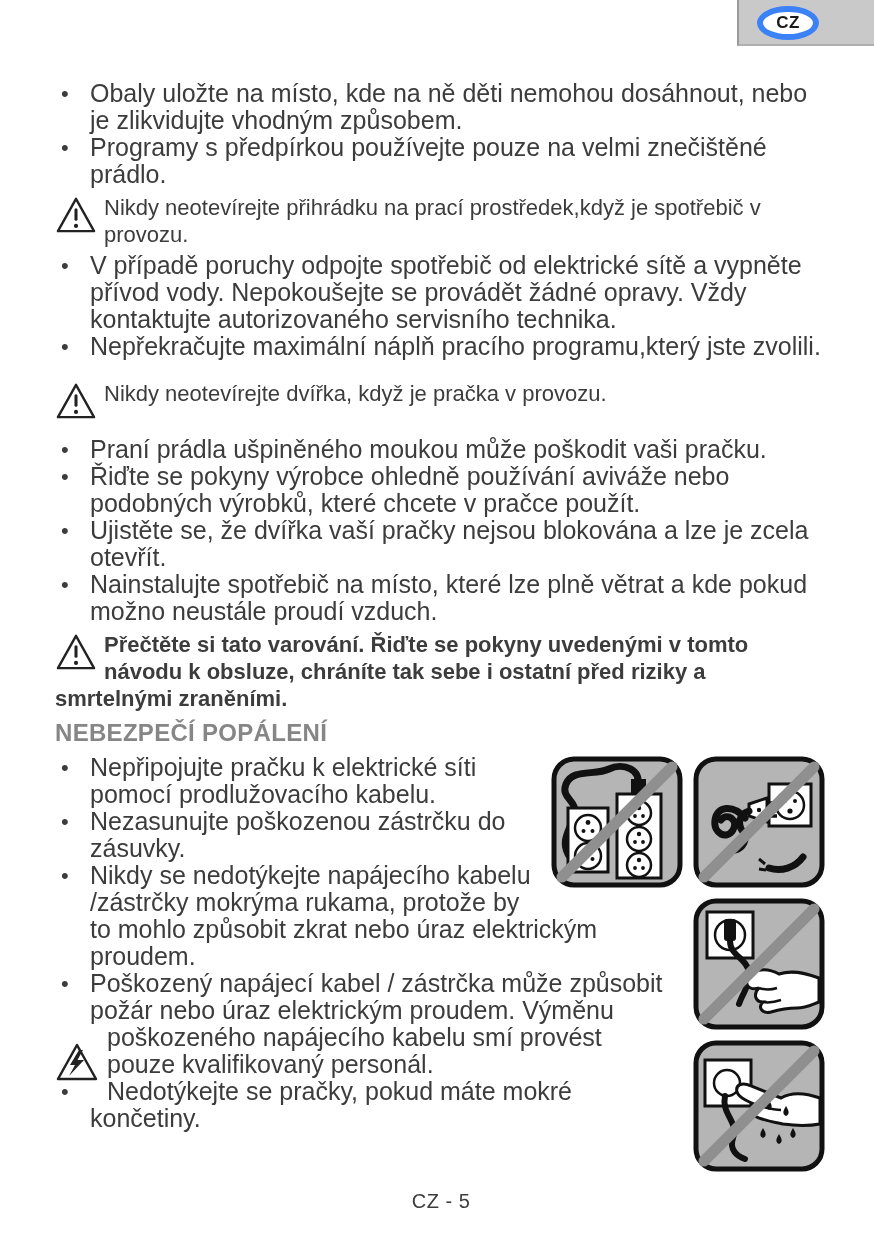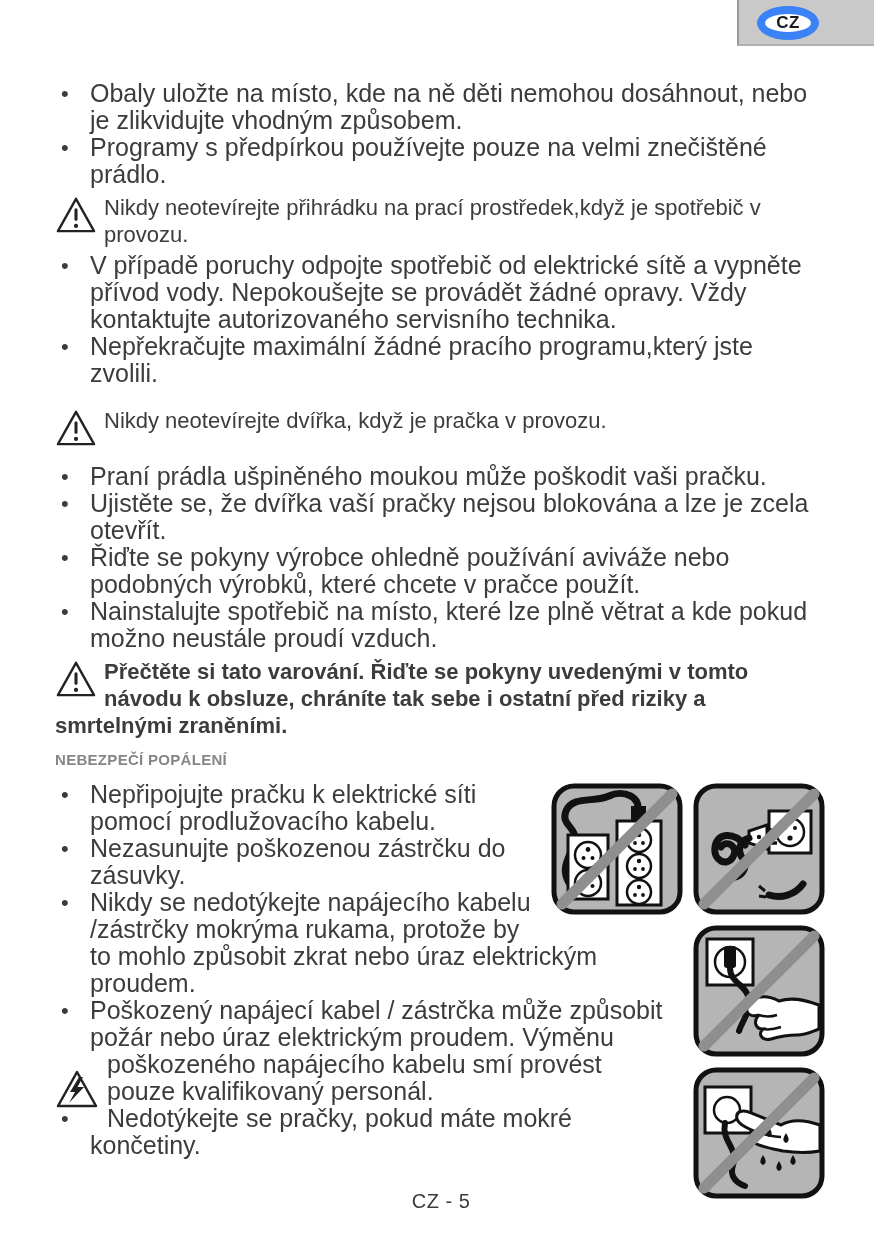--- a/index.html
+++ b/index.html
@@ -12,41 +12,41 @@
     width:874px;height:1240px;background:#ffffff;position:relative;overflow:hidden;
     font-family:"Liberation Sans","DejaVu Sans",sans-serif;color:var(--text);
   }
   
   .lang-tab{
     position:absolute;top:0;right:0;width:137px;height:46px;
     background:var(--tab-bg);border-left:2px solid #9a9a9a;border-bottom:2px solid #b0b0b0;
   }
   .lang-oval{
     width:62px;height:34px;margin:6px 0 0 18px;background:#ffffff;
-    border:8px solid #3b82f6;border-radius:50%;
+    border:6px solid #3b82f6;border-radius:50%;
     display:flex;align-items:center;justify-content:center;
     font-size:17px;font-weight:bold;color:#1a1a1a;letter-spacing:.5px;
   }
   .content{padding:80px 49px 0 55px;}
   
   ul.bullets{list-style:none;margin:0;padding:0;}
   ul.bullets li{
     position:relative;padding-left:35px;font-size:25px;line-height:27px;
   }
   ul.bullets li::before{
     content:"\2022";position:absolute;left:6px;top:0;font-size:22px;color:var(--text);
   }
   
   .warning{margin:6px 0 4px 0;font-size:22px;line-height:27px;overflow:visible;}
   .warning.bold{font-weight:bold;}
   .warn-icon{float:left;width:42px;height:38px;margin:2px 7px 0 0;}
   .warning::after{content:"";display:block;clear:left;}
   
   .section-heading{
-    margin:6px 0 2px 0;font-size:15px;line-height:30px;font-weight:bold;
+    margin:6px 0 2px 0;font-size:24px;line-height:30px;font-weight:bold;
     color:var(--heading-gray);letter-spacing:.3px;
   }
   .section-heading .bolt{float:left;width:44px;height:40px;margin:4px 8px 0 0;}
   .electric{margin-top:6px;}
   .electric::after{content:"";display:block;clear:both;}
   .electric ul.bullets li{max-width:615px;}
   .panels-row{float:right;clear:right;margin:2px 0 8px 20px;display:flex;gap:10px;}
   .panel{width:132px;height:132px;}
   .panel-single{float:right;clear:right;margin:2px 0 8px 12px;}
   .panel svg{display:block;width:132px;height:132px;}
@@ -81,36 +81,36 @@
     <svg class="warn-icon" viewBox="0 0 44 40">
       <path d="M22 3 L41 37 L3 37 Z" fill="#fff" stroke="#222" stroke-width="2.5" stroke-linejoin="round"></path>
       <rect x="20.4" y="13" width="3.2" height="13" rx="1.6" fill="#222"></rect>
       <circle cx="22" cy="31.5" r="2.2" fill="#222"></circle>
     </svg>
     <span class="txt">Nikdy neotevírejte přihrádku na prací prostředek,když je spotřebič v provozu.</span>
   </div>
 
   <ul class="bullets">
       <li><span class="txt">V případě poruchy odpojte spotřebič od elektrické sítě a vypněte přívod vody. Nepokoušejte se provádět žádné opravy. Vždy kontaktujte autorizovaného servisního technika.</span></li>
-      <li><span class="txt">Nepřekračujte maximální žádné pracího programu,který jste zvolili.</span></li>
+      <li><span class="txt">Nepřekračujte maximální náplň pracího programu,který jste zvolili.</span></li>
     </ul>
 
   <div class="warning" style="margin-top:20px">
     <svg class="warn-icon" viewBox="0 0 44 40">
       <path d="M22 3 L41 37 L3 37 Z" fill="#fff" stroke="#222" stroke-width="2.5" stroke-linejoin="round"></path>
       <rect x="20.4" y="13" width="3.2" height="13" rx="1.6" fill="#222"></rect>
       <circle cx="22" cy="31.5" r="2.2" fill="#222"></circle>
     </svg>
     <span class="txt">Nikdy neotevírejte dvířka, když je pračka v provozu.</span>
   </div>
 
   <ul class="bullets" style="margin-top:16px">
       <li><span class="txt">Praní prádla ušpiněného moukou může poškodit vaši pračku.</span></li>
+      <li><span class="txt">Řiďte se pokyny výrobce ohledně používání aviváže nebo podobných výrobků, které chcete v pračce použít.</span></li>
       <li><span class="txt">Ujistěte se, že dvířka vaší pračky nejsou blokována a lze je zcela otevřít.</span></li>
-      <li><span class="txt">Řiďte se pokyny výrobce ohledně používání aviváže nebo podobných výrobků, které chcete v pračce použít.</span></li>
       <li><span class="txt">Nainstalujte spotřebič na místo, které lze plně větrat a kde pokud možno neustále proudí vzduch.</span></li>
     </ul>
 
   <div class="warning bold">
     <svg class="warn-icon" viewBox="0 0 44 40">
       <path d="M22 3 L41 37 L3 37 Z" fill="#fff" stroke="#222" stroke-width="2.5" stroke-linejoin="round"></path>
       <rect x="20.4" y="13" width="3.2" height="13" rx="1.6" fill="#222"></rect>
       <circle cx="22" cy="31.5" r="2.2" fill="#222"></circle>
     </svg>
     <span class="txt">Přečtěte si tato varování. Řiďte se pokyny uvedenými v tomto návodu k obsluze, chráníte tak sebe i ostatní před riziky a smrtelnými zraněními.</span>

